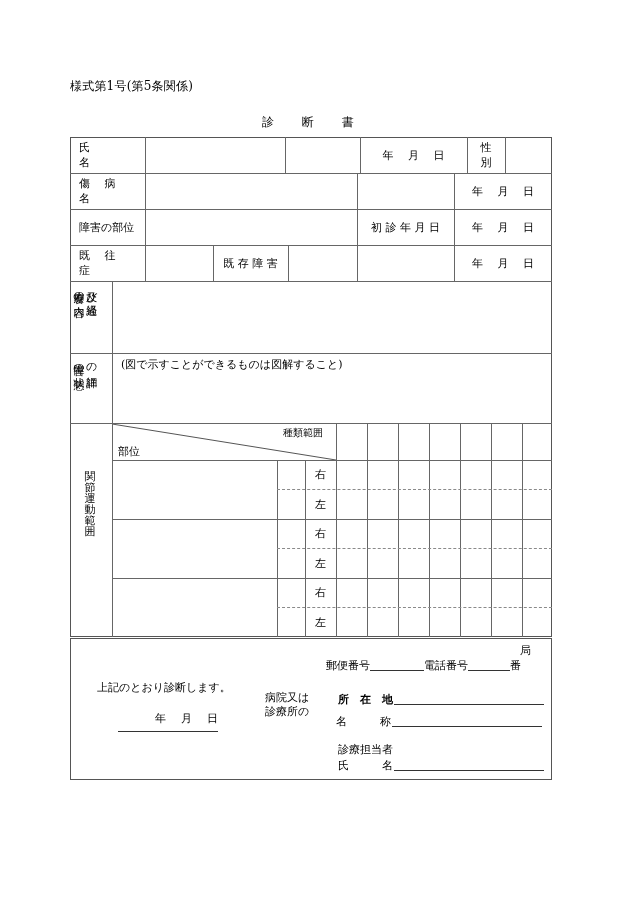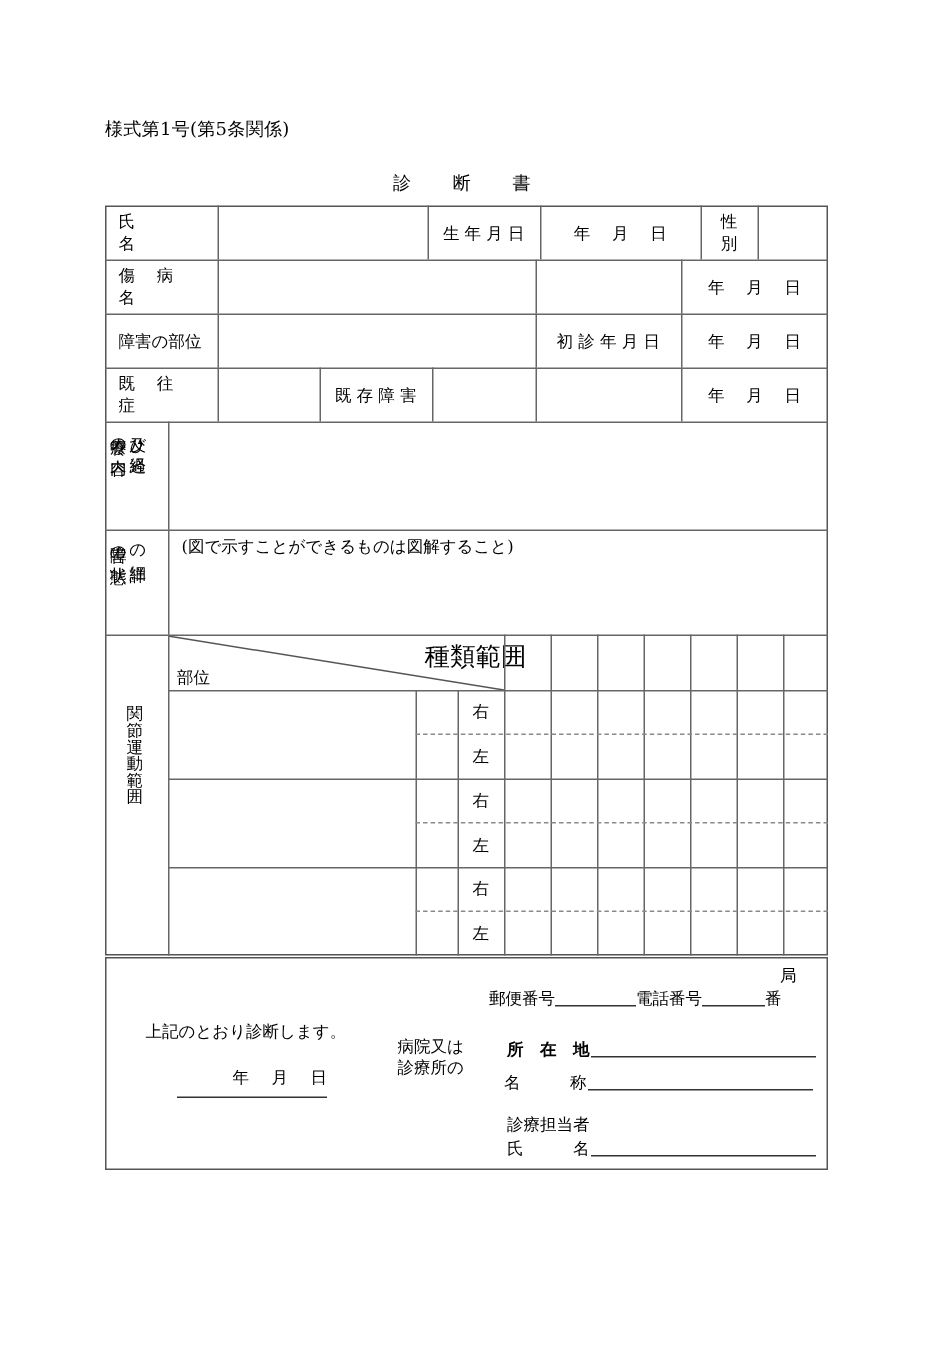--- a/index.html
+++ b/index.html
@@ -113,21 +113,20 @@
 
   <div class="abs" id="form-no">様式第1号(第5条関係)</div>
   <div class="abs" id="doc-title">診 断 書</div>
 
   <div class="abs" id="table-frame"></div>
 
   <div class="cell pad" style="left:70px;top:137px;width:75px;height:36px;">
     <span class="spread">氏　　　　名</span>
   </div>
   <div class="cell pad" style="left:145px;top:137px;width:140px;height:36px;"></div>
-  <div class="cell pad ctr" style="left:285px;top:137px;width:75px;height:36px;justify-content:center;">生 年 月 日</div>
   <div class="cell" style="left:360px;top:137px;width:107px;height:36px;">
     <span class="ymd">年　 月　 日</span>
   </div>
   <div class="cell pad ctr" style="left:467px;top:137px;width:38px;height:36px;justify-content:center;">性別</div>
   <div class="cell pad" style="left:505px;top:137px;width:47px;height:36px;"></div>
 
   <div class="vline" style="left:145px;top:137px;height:36px;"></div>
   <div class="vline" style="left:285px;top:137px;height:36px;"></div>
   <div class="vline" style="left:360px;top:137px;height:36px;"></div>
   <div class="vline" style="left:467px;top:137px;height:36px;"></div>
@@ -190,21 +189,21 @@
   </div>
   <div class="abs" style="left:121px;top:357px;font-size:11px;">(図で示すことができるものは図解すること)</div>
   <div class="cell" style="left:112px;top:353px;width:440px;height:70px;"></div>
   <div class="vline" style="left:112px;top:353px;height:70px;"></div>
   <div class="hline" style="left:70px;top:423px;width:482px;"></div>
 
   <div class="abs" style="left:83px;top:462px;width:22px;height:165px;">
     <div class="vlabel" style="letter-spacing:11px;height:100%;">関節運動範囲</div>
   </div>
 
-  <div class="abs" style="left:283px;top:426px;font-size:17px;">種類範囲</div>
+  <div class="abs" style="left:283px;top:426px;font-size:10px;">種類範囲</div>
   <div class="abs" style="left:118px;top:444px;font-size:11px;">部位</div>
   <svg id="diag" viewBox="0 0 224 37" preserveAspectRatio="none">
     <line x1="0" y1="0" x2="224" y2="36" stroke="#555" stroke-width="1"></line>
   </svg>
 
   <div class="vline" style="left:112px;top:423px;height:214px;"></div>
   <div class="vline" style="left:277px;top:460px;height:177px;"></div>
   <div class="vline" style="left:305px;top:460px;height:177px;"></div>
   <div class="vline" style="left:336px;top:423px;height:214px;"></div>
   <div class="vline" style="left:367px;top:423px;height:214px;"></div>

